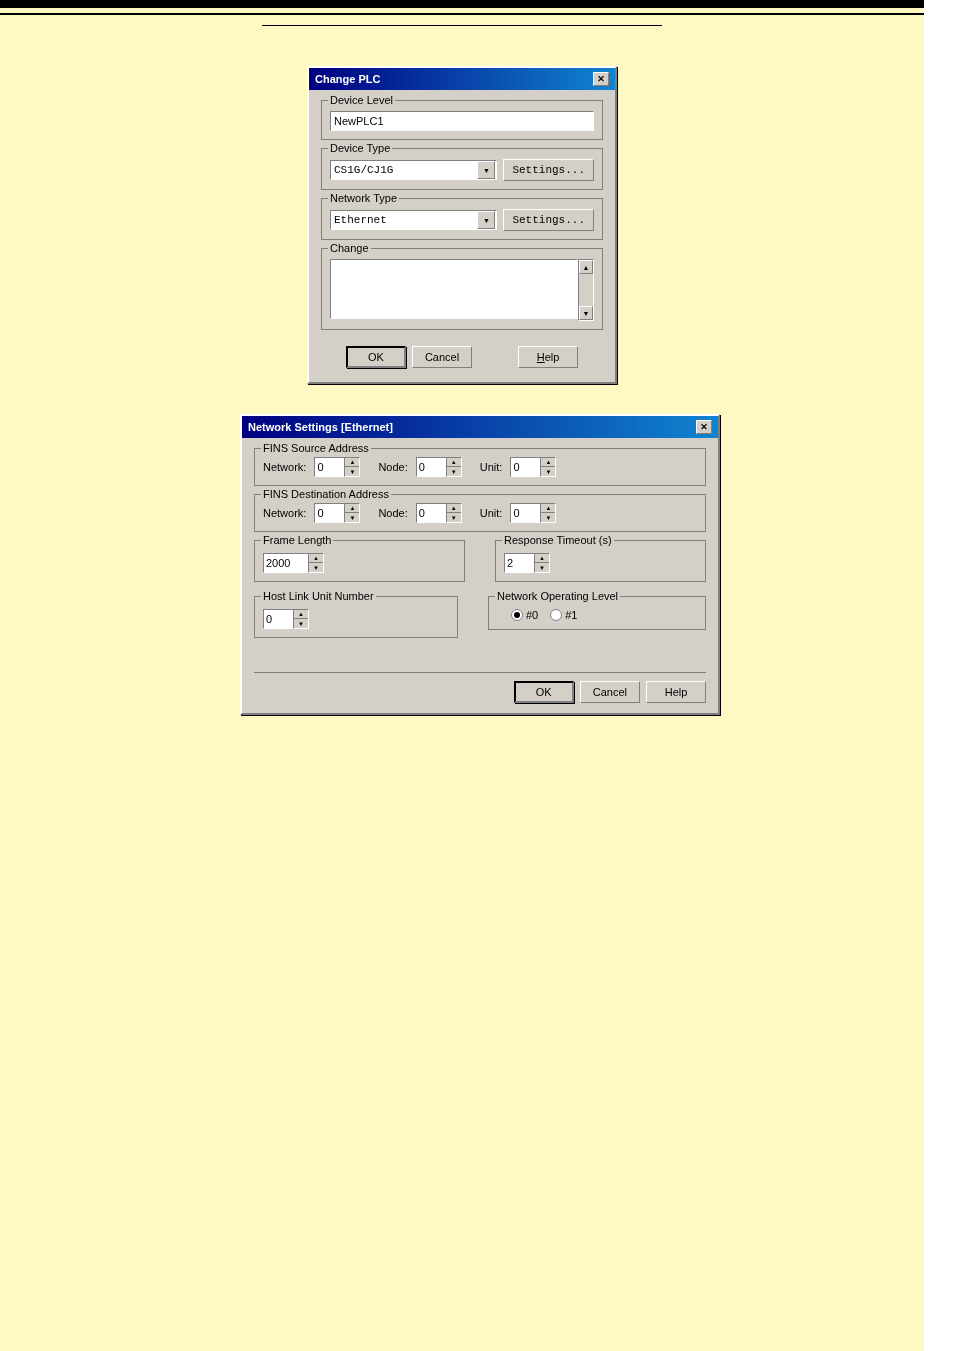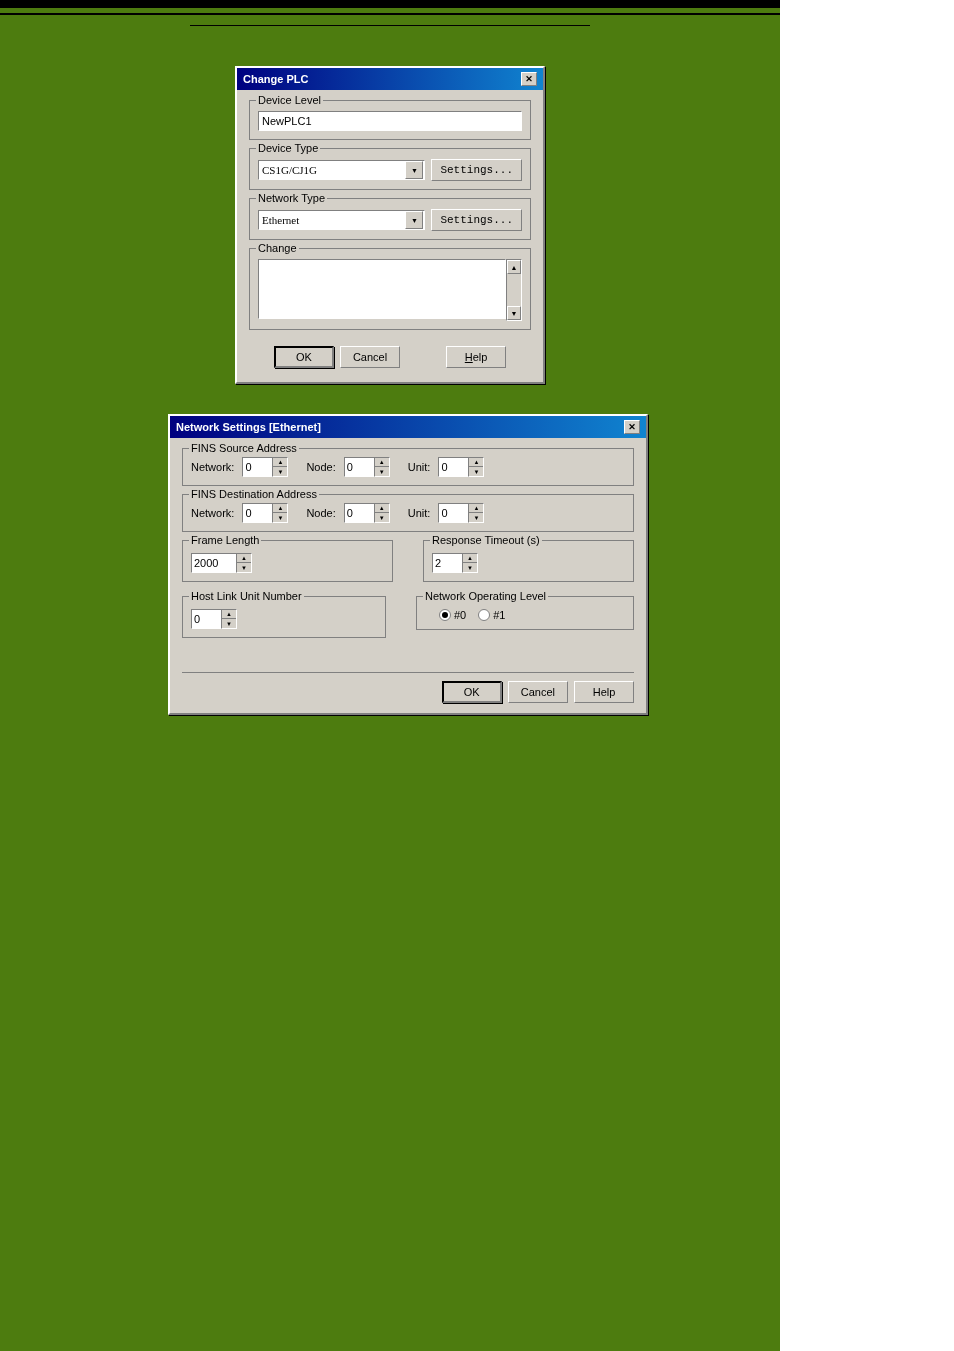--- a/index.html
+++ b/index.html
@@ -102,21 +102,21 @@
       gap: 6px;
     }
 
     .dropdown {
       background: #ffffff;
       border: 1px solid;
       border-color: #808080 #ffffff #ffffff #808080;
       height: 20px;
       padding: 1px 3px;
       font-size: 11px;
-      font-family: Liberation Serif, serif;
+      font-family: Liberation Mono, monospace;
       flex: 1;
       appearance: none;
       -webkit-appearance: none;
       position: relative;
     }
 
     .dropdown-wrapper {
       flex: 1;
       position: relative;
       display: inline-block;
@@ -365,21 +365,21 @@
     .fins-row {
       display: flex;
       align-items: center;
       gap: 8px;
       margin-top: 4px;
     }
   </style>
 </head>
 <body>
 
-<div style="background:#4d7c0f; width:780px; min-height:1351px;">
+<div style="background:#fef9c3; width:924px; min-height:1351px;">
 
   <div style="background:#000; height:8px;"></div>
   <div style="background:#000; height:2px; margin-top:5px;"></div>
 
   <div class="top-separator"></div>
 
   <div class="page-content">
 
     <div class="dialog change-plc-dialog">
 

